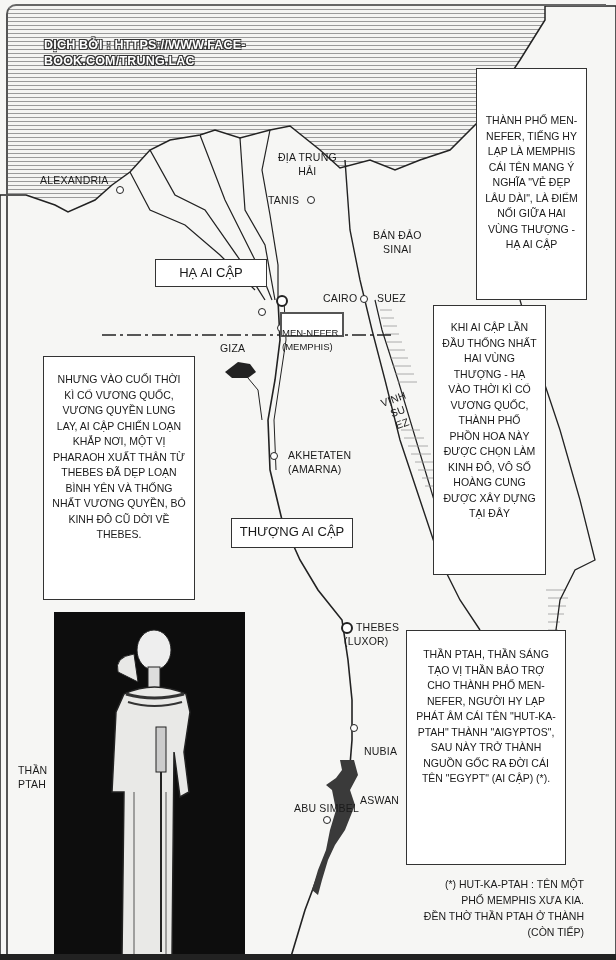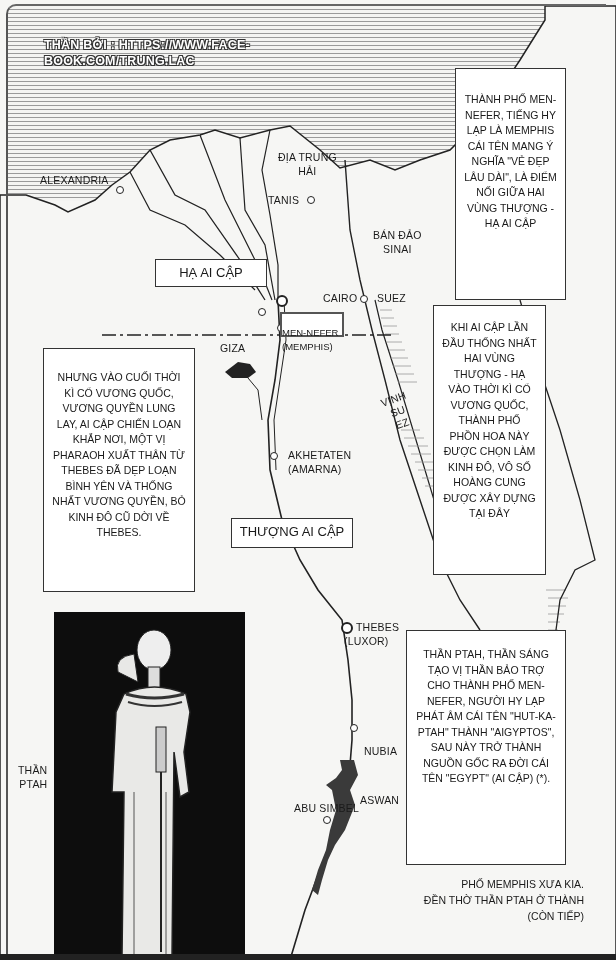--- a/index.html
+++ b/index.html
@@ -112,21 +112,21 @@
 
     <path d="M225,372 L238,362 L250,364 L256,372 L248,378 L232,378 Z" fill="#222"></path>
     <path d="M248,378 L258,390 L262,420" fill="none" stroke="#222" stroke-width="1"></path>
 
     <path d="M340,760 L354,760 L358,775 L350,790 L355,805 L345,830 L335,845 L328,860 L322,880 L318,895 L312,890 L318,870 L326,850 L330,830 L336,810 L332,790 L326,785 L336,778 L342,770 Z" fill="#3a3a3a"></path>
   </svg>
 
   <div class="page-border"></div>
 
   <div class="credit">
-    <div>THẦN BỞI : HTTPS://WWW.FACE-</div>
+    <div>DỊCH BỞI : HTTPS://WWW.FACE-</div>
     <div>BOOK.COM/TRUNG.LAC</div>
   </div>
 
   <div class="lbl" style="left:278px; top:150px;">
     <div>ĐỊA TRUNG</div>
     <div>HẢI</div>
   </div>
 
   <div class="lbl" style="left:40px; top:173px;">ALEXANDRIA</div>
   <div class="dot" style="left:116px; top:186px;"></div>
@@ -175,45 +175,46 @@
     <div style="padding-left:12px;">THEBES</div>
     <div>(LUXOR)</div>
   </div>
 
   <div class="dot" style="left:350px; top:724px;"></div>
   <div class="lbl" style="left:328px; top:744px;margin-left:36px;">NUBIA</div>
   <div class="lbl" style="left:360px; top:793px;">ASWAN</div>
   <div class="lbl" style="left:254px; top:801px;margin-left:40px;">ABU SIMBEL</div>
   <div class="dot" style="left:323px; top:816px;"></div>
 
-  <div class="caption" style="left:455px; top:68px; width:111px; height:232px; padding-top:23px;">Thành phố Men-Nefer, tiếng Hy Lạp là Memphis cái tên mang ý nghĩa "vẻ đẹp lâu dài", là điểm nối giữa hai vùng Thượng - Hạ Ai Cập</div>
+  <div class="caption" style="left:476px; top:68px; width:111px; height:232px; padding-top:44px;">Thành phố Men-Nefer, tiếng Hy Lạp là Memphis cái tên mang ý nghĩa "vẻ đẹp lâu dài", là điểm nối giữa hai vùng Thượng - Hạ Ai Cập</div>
   <div class="caption" style="left:433px; top:305px; width:113px; height:270px; padding-top:14px;">Khi Ai Cập lần đầu thống nhất hai vùng Thượng - Hạ vào thời kì Cổ Vương Quốc, thành phố phồn hoa này được chọn làm kinh đô, vô số hoàng cung được xây dựng tại đây</div>
-  <div class="caption" style="left:43px; top:348px; width:152px; height:244px; padding-top:21px;">Nhưng vào cuối thời kì Cổ Vương Quốc, vương quyền lung lay, Ai Cập chiến loạn khắp nơi, một vị pharaoh xuất thân từ Thebes đã dẹp loạn bình yên và thống nhất vương quyền, bỏ kinh đô cũ dời về Thebes.</div>
+  <div class="caption" style="left:43px; top:356px; width:152px; height:244px; padding-top:15px;">Nhưng vào cuối thời kì Cổ Vương Quốc, vương quyền lung lay, Ai Cập chiến loạn khắp nơi, một vị pharaoh xuất thân từ Thebes đã dẹp loạn bình yên và thống nhất vương quyền, bỏ kinh đô cũ dời về Thebes.</div>
 
   <div class="ptah-panel">
     <svg width="191" height="348" viewBox="0 0 191 348">
       <path d="M64,60 Q60,45 80,42 L84,70 Z" fill="#e8e8e6" stroke="#222"></path>
       <ellipse cx="100" cy="38" rx="17" ry="20" fill="#eee" stroke="#222"></ellipse>
       <rect x="94" y="55" width="12" height="22" fill="#ddd" stroke="#222"></rect>
       <path d="M70,82 Q100,68 132,82 L136,100 L130,140 L135,180 L126,185 L120,140 L118,345 L68,345 L70,180 L58,180 L62,100 Z" fill="#e9e9e7" stroke="#222" stroke-width="1.5"></path>
       <path d="M72,82 Q100,90 130,82" fill="none" stroke="#333" stroke-width="3"></path>
       <path d="M74,90 Q100,98 128,90" fill="none" stroke="#333" stroke-width="2"></path>
       <rect x="102" y="115" width="10" height="45" fill="#ccc" stroke="#222"></rect>
       <line x1="107" y1="160" x2="107" y2="340" stroke="#222" stroke-width="2"></line>
       <line x1="80" y1="180" x2="80" y2="345" stroke="#555" stroke-width="1"></line>
       <line x1="112" y1="180" x2="112" y2="345" stroke="#555" stroke-width="1"></line>
     </svg>
   </div>
-  <div class="lbl" style="left:18px; top:763px; text-align:right;">
+  <div class="lbl" style="left:18px; top:763px; text-align:left;">
     <div>THẦN</div>
     <div>PTAH</div>
   </div>
 
   <div class="caption" style="left:406px; top:630px; width:160px; height:235px; padding-top:16px;">Thần Ptah, thần sáng tạo vị thần bảo trợ cho thành phố Men-Nefer, người Hy Lạp phát âm cái tên "Hut-ka-Ptah" thành "Aigyptos", sau này trở thành nguồn gốc ra đời cái tên "Egypt" (Ai Cập) (*).</div>
 
   <div class="footnote">
+    <div>(*) HUT-KA-PTAH : TÊN MỘT</div>
     <div>PHỐ MEMPHIS XƯA KIA.</div>
     <div>ĐỀN THỜ THẦN PTAH Ở THÀNH</div>
     <div>(CÒN TIẾP)</div>
   </div>
 
   <div class="bottom-bar"></div>
 </div>
 
 </body></html>

